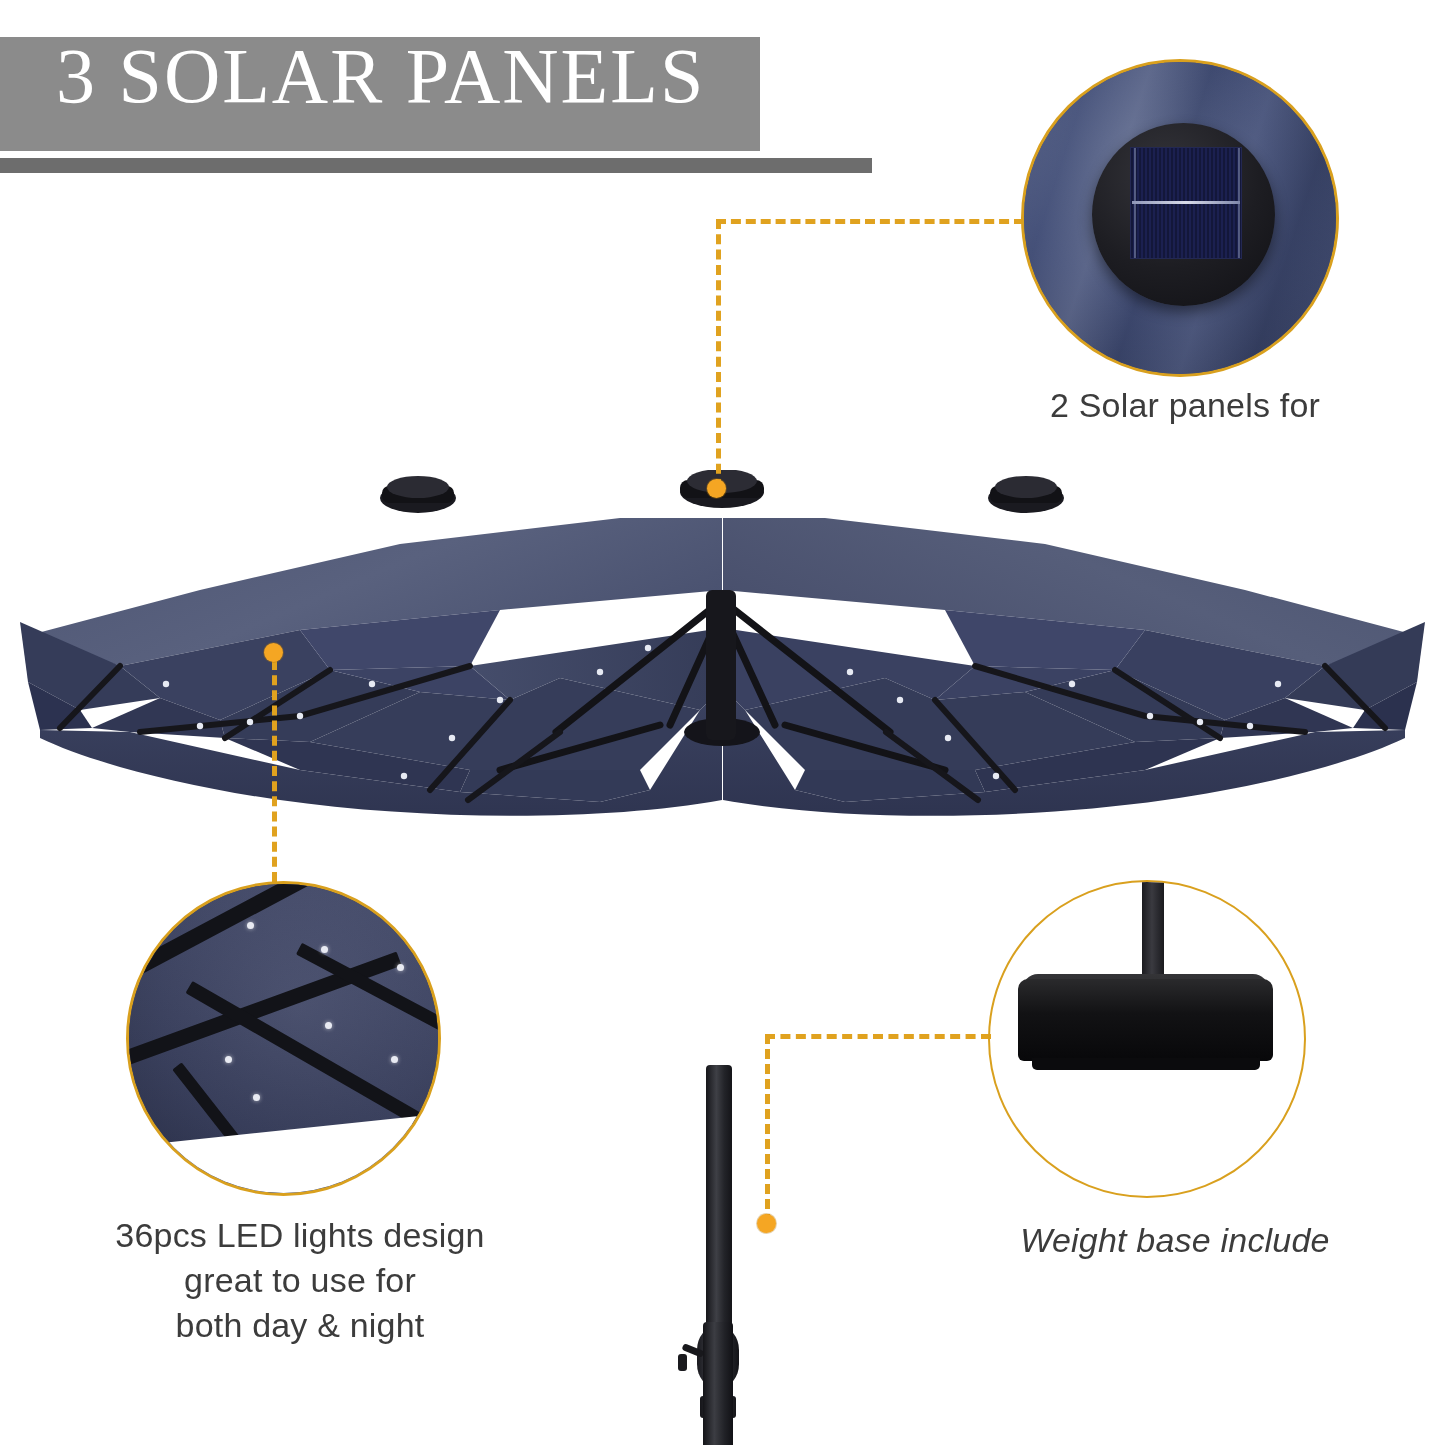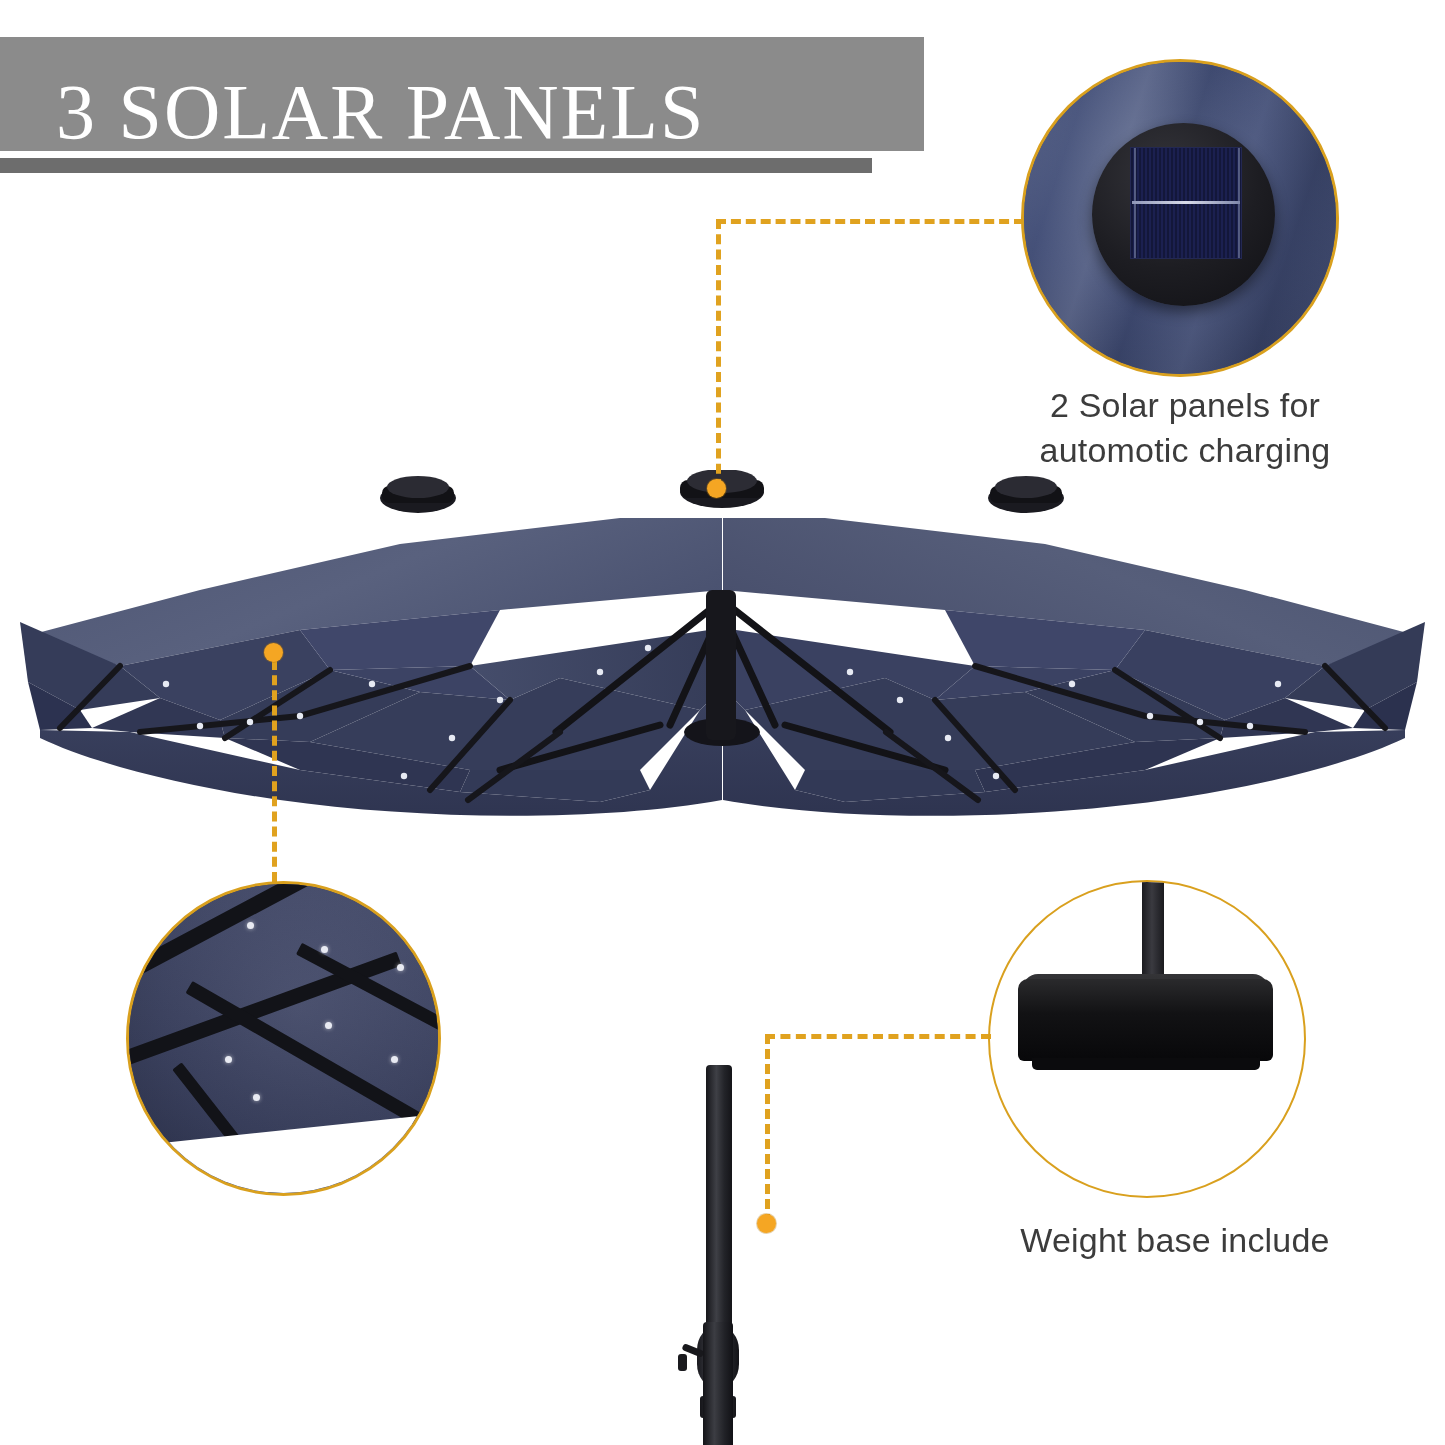--- a/index.html
+++ b/index.html
@@ -12,24 +12,24 @@
   #stage {
     position: relative;
     width: 1445px; height: 1445px;
     background: #ffffff;
   }
 
   
   .header-banner {
     position: absolute;
     left: 0; top: 37px;
-    width: 924px; height: 114px;
+    width: 760px; height: 114px;
     background: #8b8b8b;
     display: flex;
-    align-items: flex-end;
+    align-items: flex-start;
   }
   .header-title {
     font-family: "Liberation Serif", serif;
     color: #ffffff;
     font-size: 78px;
     letter-spacing: 2px;
     line-height: 1;
     padding-left: 56px;
     white-space: nowrap;
   }
@@ -45,21 +45,21 @@
     position: absolute;
     color: #3c3c3c;
     font-size: 34px;
     line-height: 1.32;
     text-align: center;
     font-weight: 300;
     letter-spacing: 0.2px;
   }
   #caption-solar  { left: 960px; top: 383px;  width: 450px; }
   #caption-led    { left: 45px;  top: 1213px; width: 510px; }
-  #caption-base   { left: 930px; top: 1218px; width: 490px; }
+  #caption-base   { left: 930px; top: 1218px; width: 490px; font-style: italic; }
 
   
   .callout-circle {
     position: absolute;
     border-radius: 50%;
     overflow: hidden;
   }
   #circle-solar {
     left: 1021px; top: 59px;
     width: 318px; height: 318px;
@@ -427,21 +427,20 @@
     <div class="fabric-sheen"></div>
     <div class="solar-housing"></div>
     <div class="solar-panel"></div>
     <div class="solar-edge-l"></div>
     <div class="solar-edge-r"></div>
     <div class="solar-busbar"></div>
   </div>
 
   <div class="caption" id="caption-solar">
     <div>2 Solar panels for</div>
-    <div>automotic charging</div>
   </div>
 
   <div class="dash-v" id="conn-led-v"></div>
   <div class="dot" id="dot-led"></div>
 
   <div class="callout-circle" id="circle-led">
     <div class="led-fabric"></div>
     <div class="rib" style="left:-30px;  top:96px;  width:330px; height:16px; transform:rotate(-28deg);"></div>
     <div class="rib" style="left:-40px;  top:180px; width:330px; height:15px; transform:rotate(-20deg);"></div>
     <div class="rib" style="left:60px;   top:96px;  width:290px; height:14px; transform:rotate(30deg);"></div>
@@ -451,20 +450,25 @@
     <div class="led-dot" style="left:192px; top:62px;"></div>
     <div class="led-dot" style="left:268px; top:80px;"></div>
     <div class="led-dot" style="left:196px; top:138px;"></div>
     <div class="led-dot" style="left:262px; top:172px;"></div>
     <div class="led-dot" style="left:96px;  top:172px;"></div>
     <div class="led-dot" style="left:124px; top:210px;"></div>
     <div class="led-dot" style="left:156px; top:248px;"></div>
     <div class="led-white-bottom"></div>
   </div>
 
+  <div class="caption" id="caption-led">
+    <div>36pcs LED lights design</div>
+    <div>great to use for</div>
+    <div>both day &amp; night</div>
+  </div>
 
   <div class="dash-h" id="conn-base-h"></div>
   <div class="dash-v" id="conn-base-v"></div>
   <div class="dot" id="dot-base"></div>
 
   <div class="callout-circle" id="circle-base">
     <div class="basezoom-pole"></div>
     <div class="basezoom-notch-l"></div>
     <div class="basezoom-notch-r"></div>
     <div class="basezoom-top"></div>

